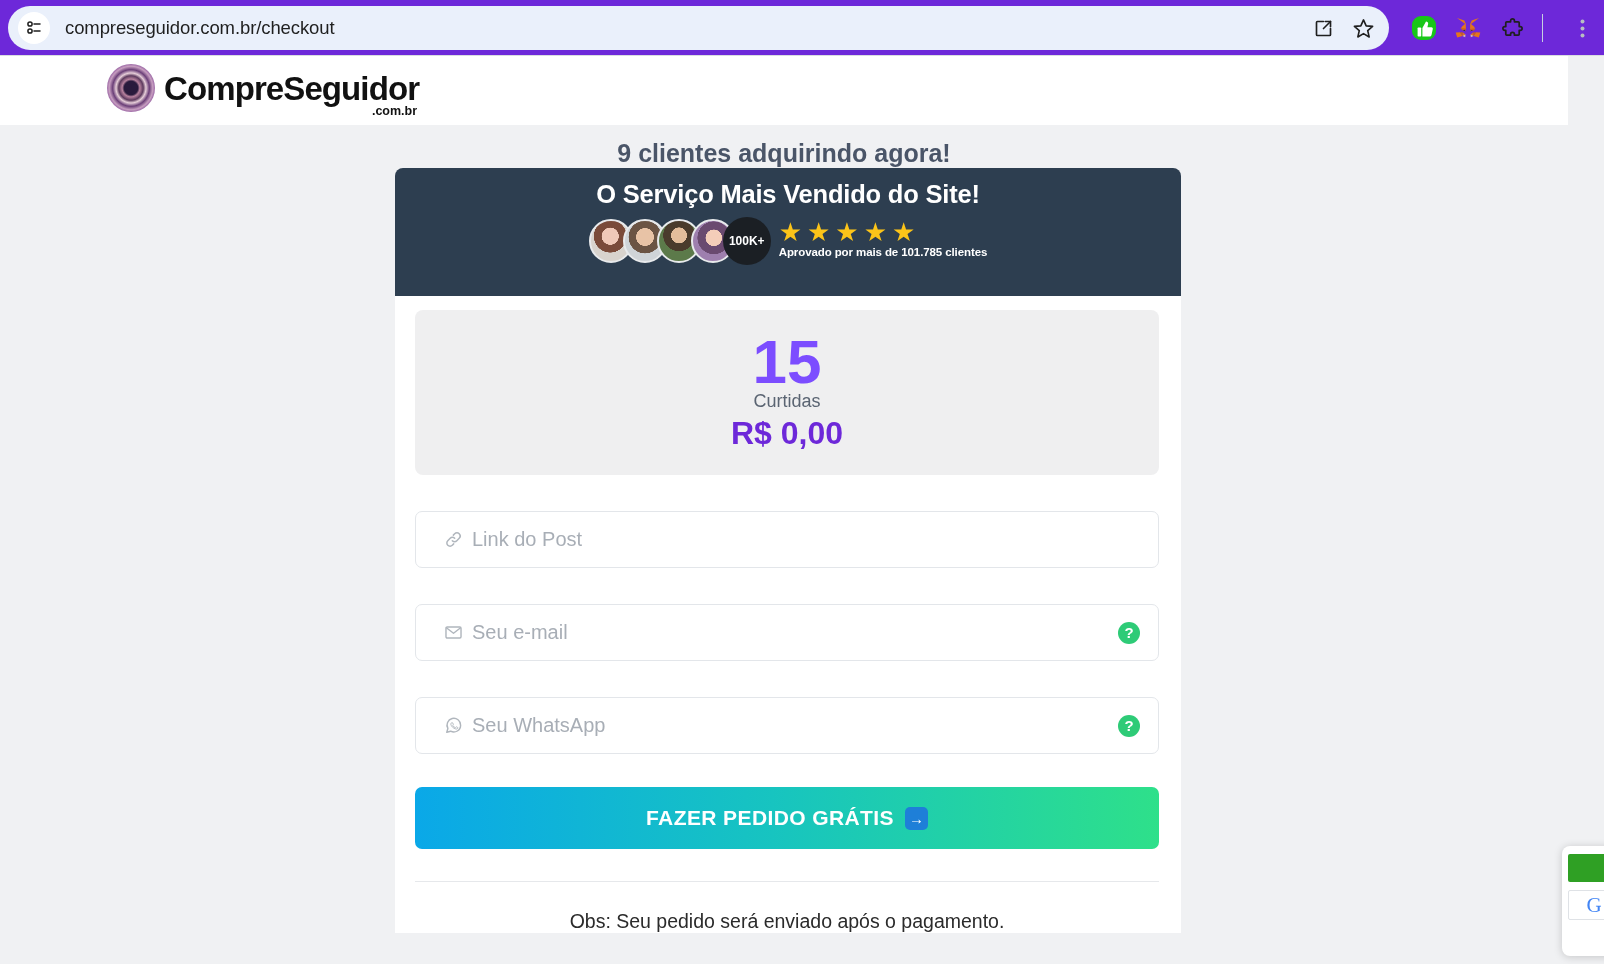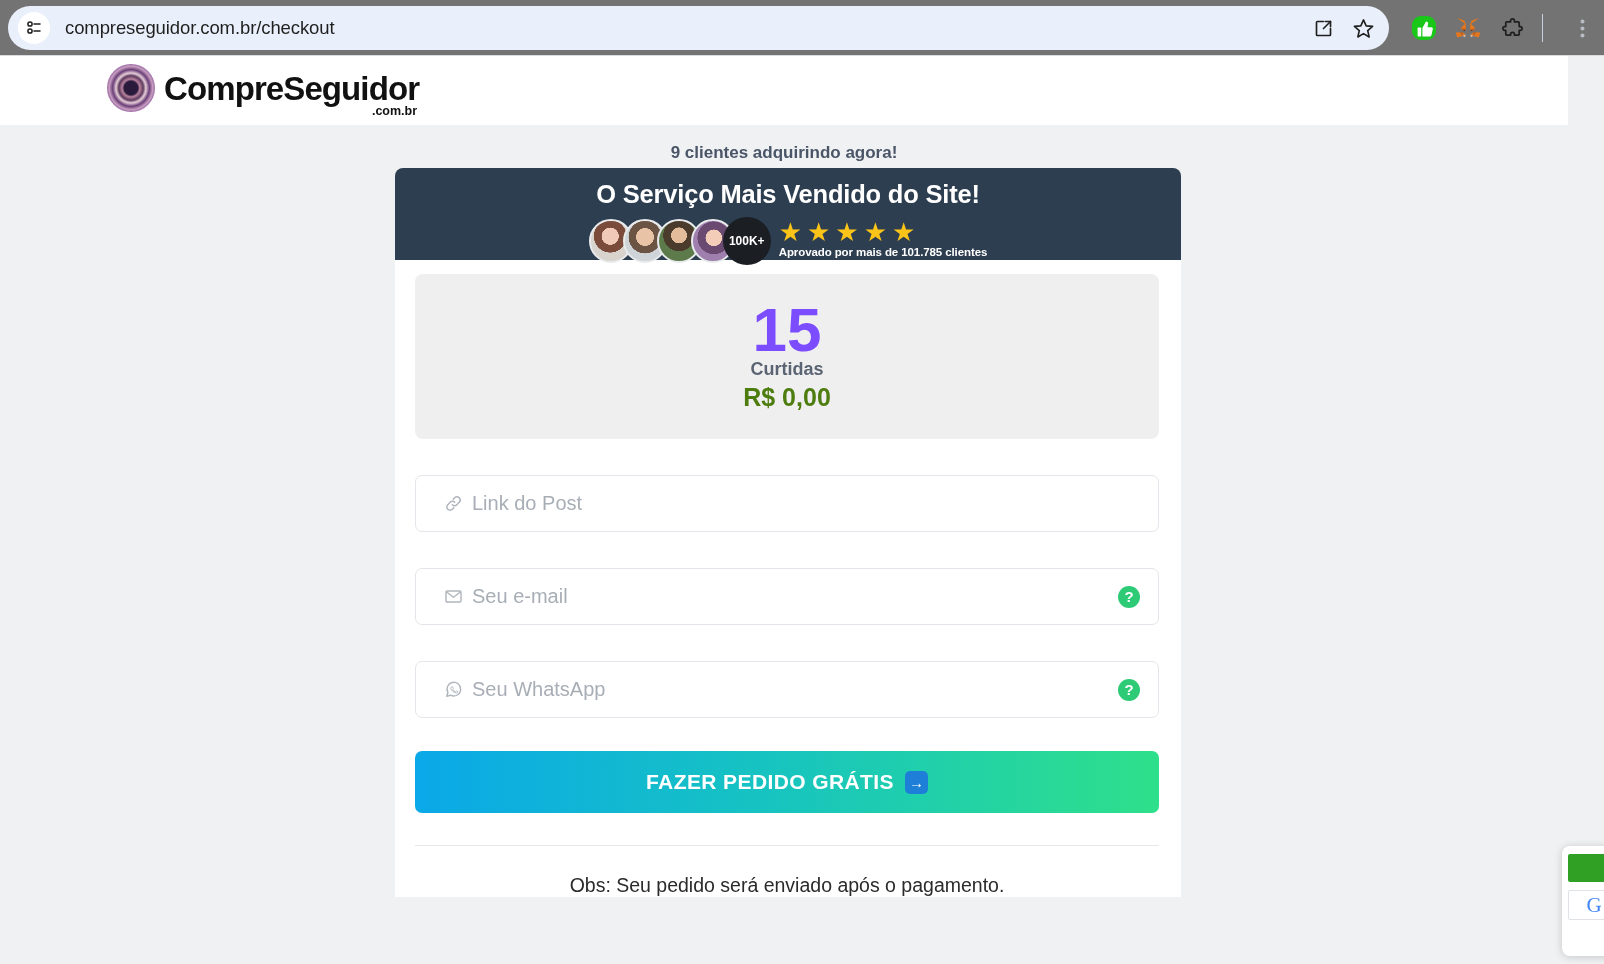--- a/index.html
+++ b/index.html
@@ -7,21 +7,21 @@
     width: 1604px; height: 964px;
     font-family: "Liberation Sans", sans-serif;
     background: #ffffff;
     overflow: hidden;
   }
 
   
   #browser-chrome {
     position: absolute; top: 0; left: 0;
     width: 1604px; height: 56px;
-    background: #737373;
+    background: #6d28d9;
     display: flex; align-items: center;
   }
   #omnibox {
     position: absolute; left: 8px; top: 6px;
     width: 1381px; height: 44px;
     background: #eaf0fb;
     border-radius: 22px;
     display: flex; align-items: center;
   }
   #site-settings-button {
@@ -127,31 +127,31 @@
     border-top: 7px solid #1565d8;
   }
   #nav-blog { margin-right: 42px; }
   #nav-faq  { margin-right: 44px; }
 
   
   #promo-line {
     position: absolute; top: 69px; left: 0;
     width: 1568px; height: 56px;
     display: flex; align-items: center; justify-content: center;
-    font-size: 17px; font-weight: bold; color: #4a5568;
+    font-size: 25px; font-weight: bold; color: #4a5568;
     font-family: "Liberation Sans", sans-serif;
   }
 
   
   #checkout-card {
     position: absolute; top: 112px; left: 395px;
     width: 786px; height: 800px;
   }
   #banner {
-    width: 786px; height: 92px;
+    width: 786px; height: 128px;
     background: #2d3e50;
     border-radius: 8px 8px 0 0;
     padding-top: 12px;
     text-align: center;
   }
   #banner-title {
     font-size: 25.5px; font-weight: bold; color: #ffffff;
     font-family: "Liberation Sans", sans-serif;
     letter-spacing: -0.2px;
   }
@@ -199,26 +199,26 @@
     background: #efeff0; border-radius: 8px;
     display: flex; flex-direction: column;
     align-items: center; justify-content: center;
   }
   #quantity-value {
     font-size: 62px; font-weight: bold; color: #7c4dff;
     line-height: 0.95;
     font-family: "Liberation Sans", sans-serif;
   }
   #quantity-label {
-    font-size: 18px; font-weight: bold; color: #5a6472;
+    font-size: 18px; font-weight: normal; color: #5a6472;
     font-family: "Liberation Sans", sans-serif;
   }
   #quantity-price {
     margin-top: 3px;
-    font-size: 25px; font-weight: bold; color: #4d7c0f;
+    font-size: 32px; font-weight: bold; color: #6d28d9;
     font-family: "Liberation Sans", sans-serif;
   }
 
   .field-row {
     width: 744px; height: 57px;
     margin-top: 36px;
     background: #ffffff;
     border: 1px solid #e3e6ea;
     border-radius: 7px;
     display: flex; align-items: center;

